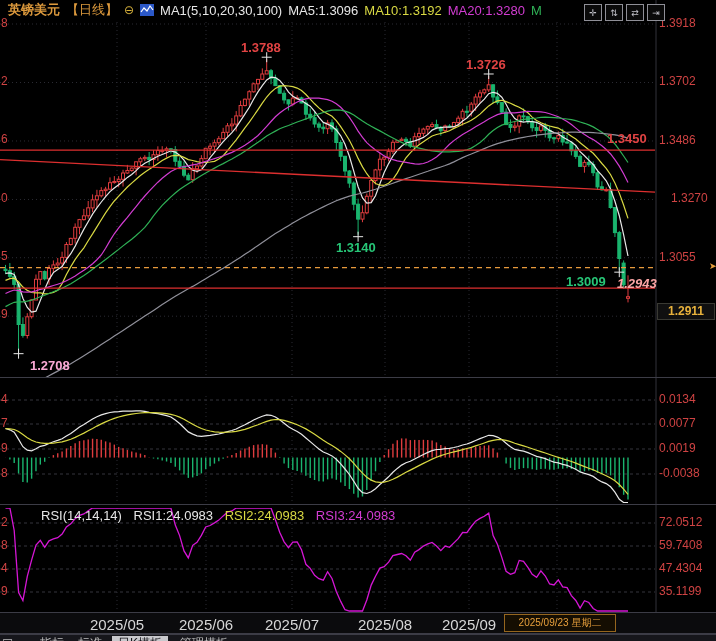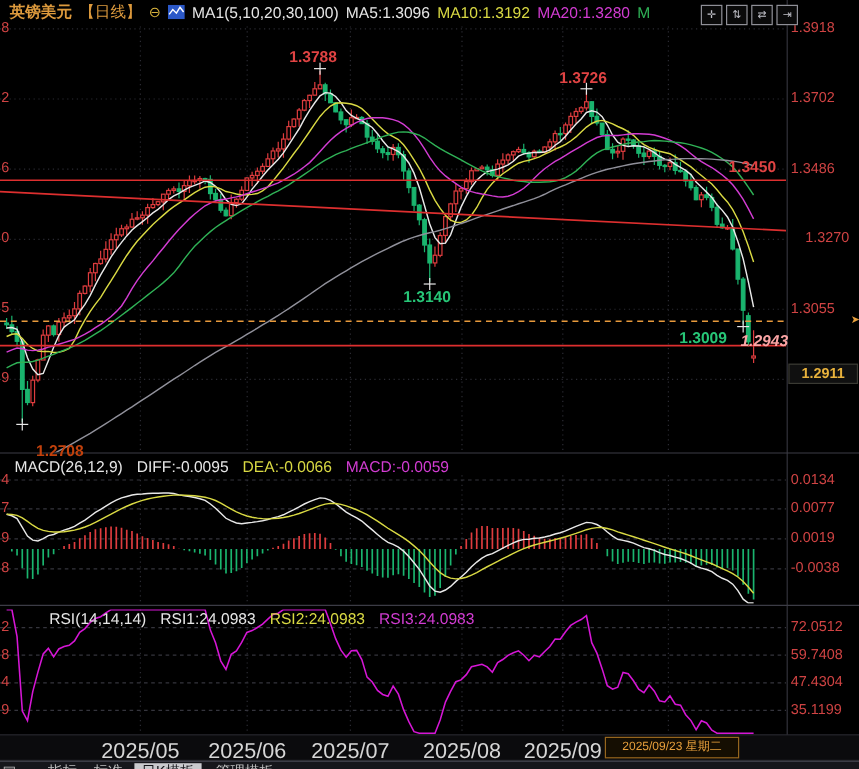--- a/index.html
+++ b/index.html
@@ -18,21 +18,21 @@
   .per{color:#dd9a3d;}
   .circ{color:#d8b23c;font-size:12px;}
   .w{color:#e6e6e6;text-align:center;} .yel{color:#d9d943;} .mag{color:#d23cd2;} .grn{color:#2fb156;}
   .kico{display:inline-block;width:14px;height:12px;margin-right:4px;}
   #toolbar{position:absolute;left:584px;top:4px;z-index:5;display:flex;gap:3px;}
   .tico{width:16px;height:15px;border:1px solid #8f8f97;color:#c0c0c8;font-size:9px;
     display:flex;align-items:center;justify-content:center;background:#0a0a0a;}
   .pane-hdr{position:absolute;left:12px;z-index:4;font-size:13px;white-space:nowrap;}
   .pane-hdr span{margin-right:8px;}
   #date-row{position:absolute;left:0;top:613px;width:716px;height:20px;background:#0b0b0d;z-index:3;}
-  .dlab{position:absolute;top:3px;transform:translateX(-50%);font-size:18px;color:#d6d6d6;}
+  .dlab{position:absolute;top:3px;transform:translateX(-50%);font-size:15px;color:#d6d6d6;}
   #date-hl{position:absolute;top:1px;height:16px;border:1px solid #96661e;background:#150e02;
     color:#e8a03c;font-size:10px;line-height:16px;text-align:center;}
   #bottom-bar{position:absolute;left:0;top:634px;width:716px;height:7px;background:#16161b;
     border-top:1px solid #3c3c46;overflow:hidden;z-index:4;}
   .btab{position:absolute;top:1px;font-size:12px;line-height:15px;color:#bfbfbf;}
   .btab.sel{background:#c9c9cd;color:#15151a;padding:0 6px;}
   #price-box{position:absolute;left:657px;top:303px;width:56px;height:15px;background:#101010;
     border:1px solid #3a3a33;color:#e8b23c;font-size:12px;font-weight:bold;line-height:15px;
     text-align:center;z-index:4;}
   #alert-arrow{position:absolute;left:709px;top:261px;color:#e8a03c;font-size:9px;z-index:3;}
@@ -567,26 +567,20 @@
   <span class="mag">MA20:1.3280</span>
   <span class="grn">M</span>
 </div>
 <div id="toolbar">
       <div class="tico">✛</div>
       <div class="tico">⇅</div>
       <div class="tico">⇄</div>
       <div class="tico">⇥</div>
     </div>
 
-<div class="pane-hdr" style="top:381px;">
-  <span class="w">MACD(26,12,9)</span>
-  <span class="w">DIFF:-0.0095</span>
-  <span class="yel">DEA:-0.0066</span>
-  <span class="mag">MACD:-0.0059</span>
-</div>
 <div class="pane-hdr" style="top:508px;margin-left:29px;">
   <span class="w">RSI(14,14,14)</span>
   <span class="w">RSI1:24.0983</span>
   <span class="yel">RSI2:24.0983</span>
   <span class="mag">RSI3:24.0983</span>
 </div>
 
 <div id="labels">
       <div class="pl" style="left: 659px; top: 16px;">1.3918</div>
       <div class="pl" style="left: 659px; top: 74.4928px;">1.3702</div>
@@ -611,21 +605,21 @@
       <div class="pl" style="left: 659px; top: 515px;">72.0512</div>
       <div class="pl" style="left: 659px; top: 538px;">59.7408</div>
       <div class="pl" style="left: 659px; top: 561px;">47.4304</div>
       <div class="pl" style="left: 659px; top: 584px;">35.1199</div>
       <div class="pl" style="left: 1px; top: 515px;">2</div>
       <div class="pl" style="left: 1px; top: 538px;">8</div>
       <div class="pl" style="left: 1px; top: 561px;">4</div>
       <div class="pl" style="left: 1px; top: 584px;">9</div>
       <div class="ann" style="left: 241px; top: 40px; color: rgb(224, 67, 67);">1.3788</div>
       <div class="ann" style="left: 466px; top: 57px; color: rgb(224, 67, 67);">1.3726</div>
-      <div class="ann" style="left: 30px; top: 368px; color: #c2410c;">1.2708</div>
+      <div class="ann" style="left: 30px; top: 358px; color: #f9a8d4;">1.2708</div>
       <div class="ann" style="left: 336px; top: 240px; color: rgb(39, 198, 119);">1.3140</div>
       <div class="ann" style="left: 566px; top: 274px; color: rgb(39, 198, 119);">1.3009</div>
       <div class="ann" style="left: 617px; top: 276px; color: #fca5a5; font-style: italic;">1.2943</div>
       <div class="ann" style="left: 607px; top: 131px; color: rgb(224, 67, 67);">1.3450</div>
     </div>
 <div id="price-box">1.2911</div>
 <div id="alert-arrow">➤</div>
 
 <div id="date-row">
   <div id="date-hl" style="left: 504px; width: 110px;">2025/09/23 星期二</div>

